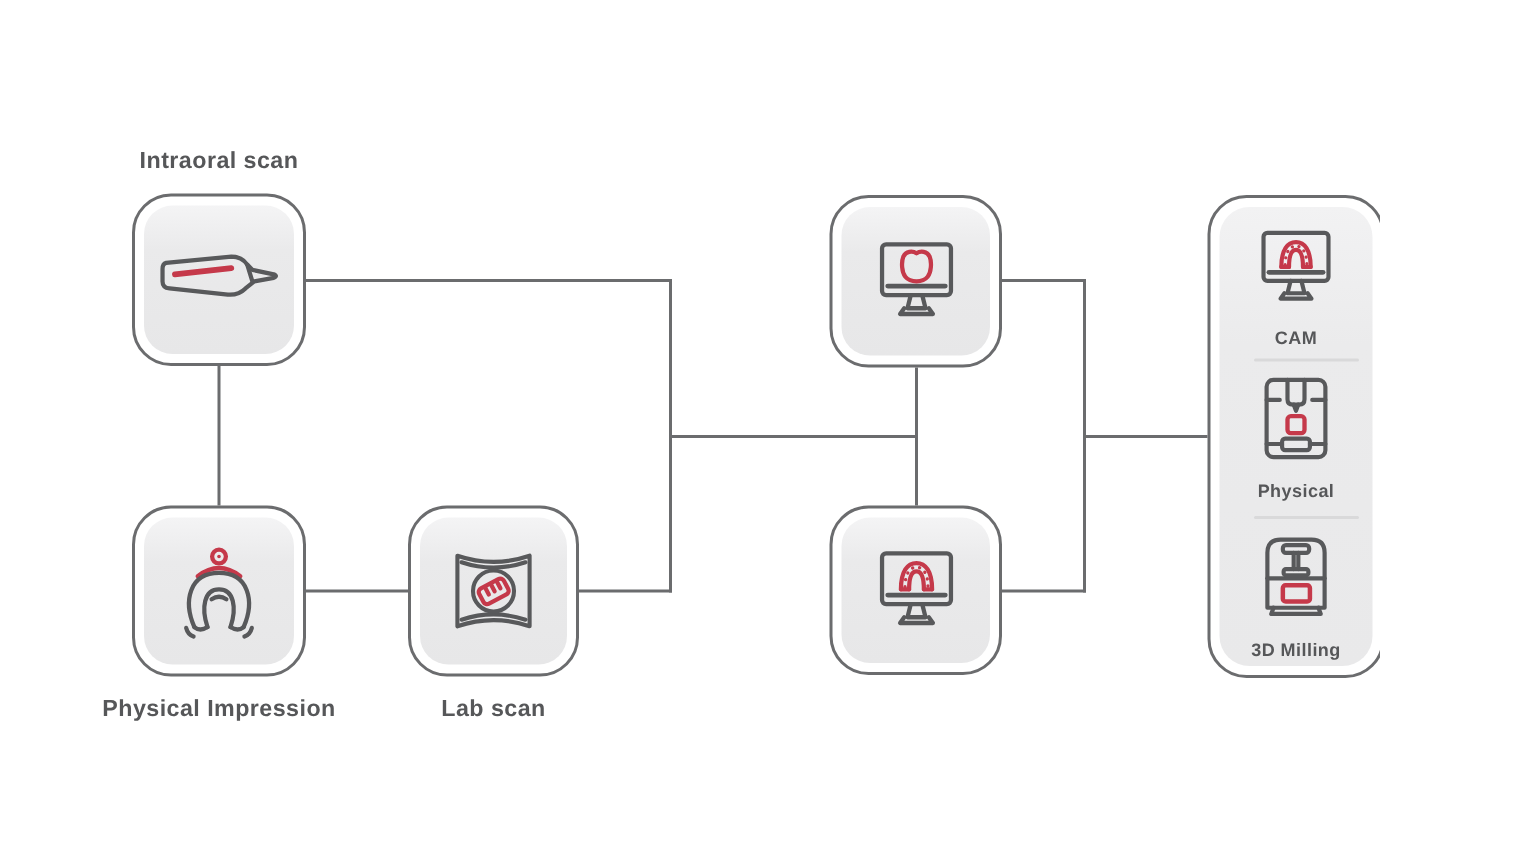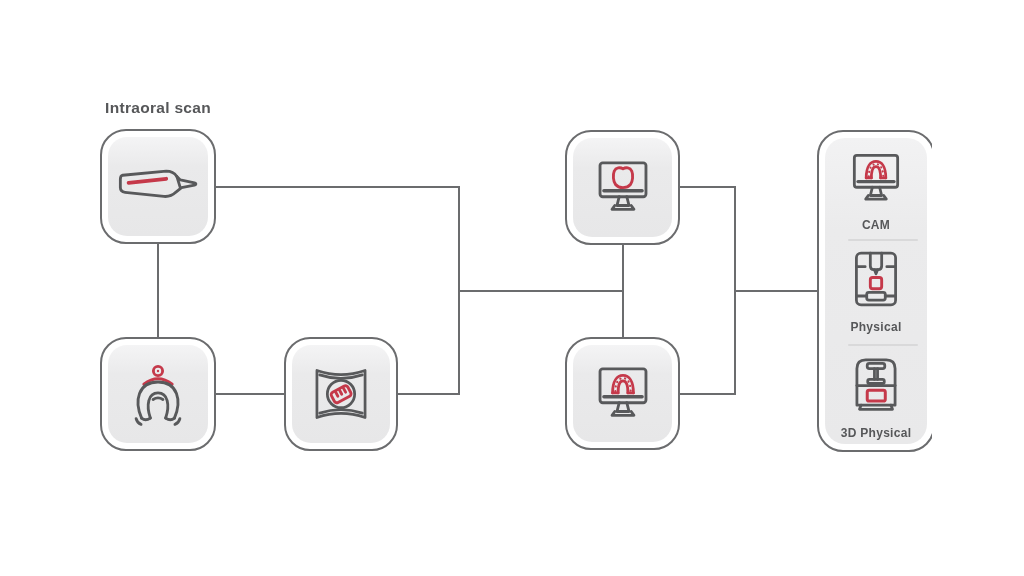--- a/index.html
+++ b/index.html
@@ -7,21 +7,20 @@
     --outline-gray:#6b6c6e;
     --icon-gray:#58595b;
     --label-gray:#565759;
     --node-fill:#e9e9ea;
   }
   *{margin:0;padding:0;box-sizing:border-box;}
   html,body{background:#ffffff;}
   .canvas{
     position:relative;width:920px;height:576px;background:#ffffff;overflow:hidden;
     font-family:"Liberation Sans", sans-serif;
-    margin-left:12px;
   }
   .diagram-label{
     position:absolute;text-align:center;font-size:15.5px;font-weight:600;
     color:var(--label-gray);letter-spacing:.3px;white-space:nowrap;
   }
   .node{
     position:absolute;background:#ffffff;border:2px solid var(--outline-gray);
     border-radius:26px;
   }
   .node-inner{
@@ -57,20 +56,22 @@
   <div class="line" style="left:446px;top:290px;width:166px;height:2px"></div>
   <div class="line" style="left:610px;top:245px;width:2px;height:92px"></div>
   <div class="line" style="left:668px;top:186px;width:56px;height:2px"></div>
   <div class="line" style="left:668px;top:393px;width:56px;height:2px"></div>
   <div class="line" style="left:722px;top:186px;width:2px;height:209px"></div>
   <div class="line" style="left:722px;top:290px;width:83px;height:2px"></div>
   <div class="line" style="left:145px;top:244px;width:2px;height:93px"></div>
   <div class="line" style="left:204px;top:393px;width:68px;height:2px"></div>
 
   <div class="diagram-label" style="left:46px;top:99px;width:200px">Intraoral scan</div>
+  <div class="diagram-label" style="left:26px;top:464px;width:240px">Physical Impression</div>
+  <div class="diagram-label" style="left:229px;top:464px;width:200px">Lab scan</div>
 
   <div class="node" style="left:88px;top:129px;width:116px;height:115px">
     <div class="node-inner">
       <span>
         <svg width="92" height="40" viewBox="0 0 76 34" fill="none" stroke="var(--icon-gray)" stroke-width="2.4" stroke-linecap="round" stroke-linejoin="round">
           <path d="M8 7 L45 3.5 Q51 3.5 54 8 L57 11 L69 13.5 Q71.5 14.5 69 15.5 L58 17.5 L53 21.5 Q49 25.5 43 25 L10 21.5 Q6 21 6 17.5 L6 10.5 Q6 7.5 8 7 Z"></path>
           <path d="M54 8 L57 17.8"></path>
           <path d="M13 13.5 L45 10" stroke="var(--accent-red)" stroke-width="3.2"></path>
         </svg>
       </span>
@@ -188,18 +189,18 @@
         <svg width="66" height="66" viewBox="0 0 64 64" fill="none" stroke="var(--icon-gray)" stroke-width="2.7" stroke-linecap="round" stroke-linejoin="round">
           <path d="M13.5 53.5 V18 Q13.5 9.5 22 9.5 H42 Q50.5 9.5 50.5 18 V53.5 Z"></path>
           <path d="M17.5 53.5 L16 57.5 H48 L46.5 53.5"></path>
           <path d="M13.5 34.5 H50.5"></path>
           <rect x="23.5" y="13" width="17" height="5" rx="2"></rect>
           <path d="M30.5 18 V28.5 M33.5 18 V28.5"></path>
           <rect x="24" y="28.5" width="16" height="4" rx="1.5"></rect>
           <rect x="23.5" y="39" width="17.5" height="10.5" rx="1.8" stroke="var(--accent-red)" stroke-width="2.9"></rect>
         </svg>
       </span>
-      <div class="p-label" style="top:288px">3D Physical</div>
+      <div class="p-label" style="top:288px">3D Milling</div>
 
     </div>
   </div>
 
 </div>
 
 </body></html>

